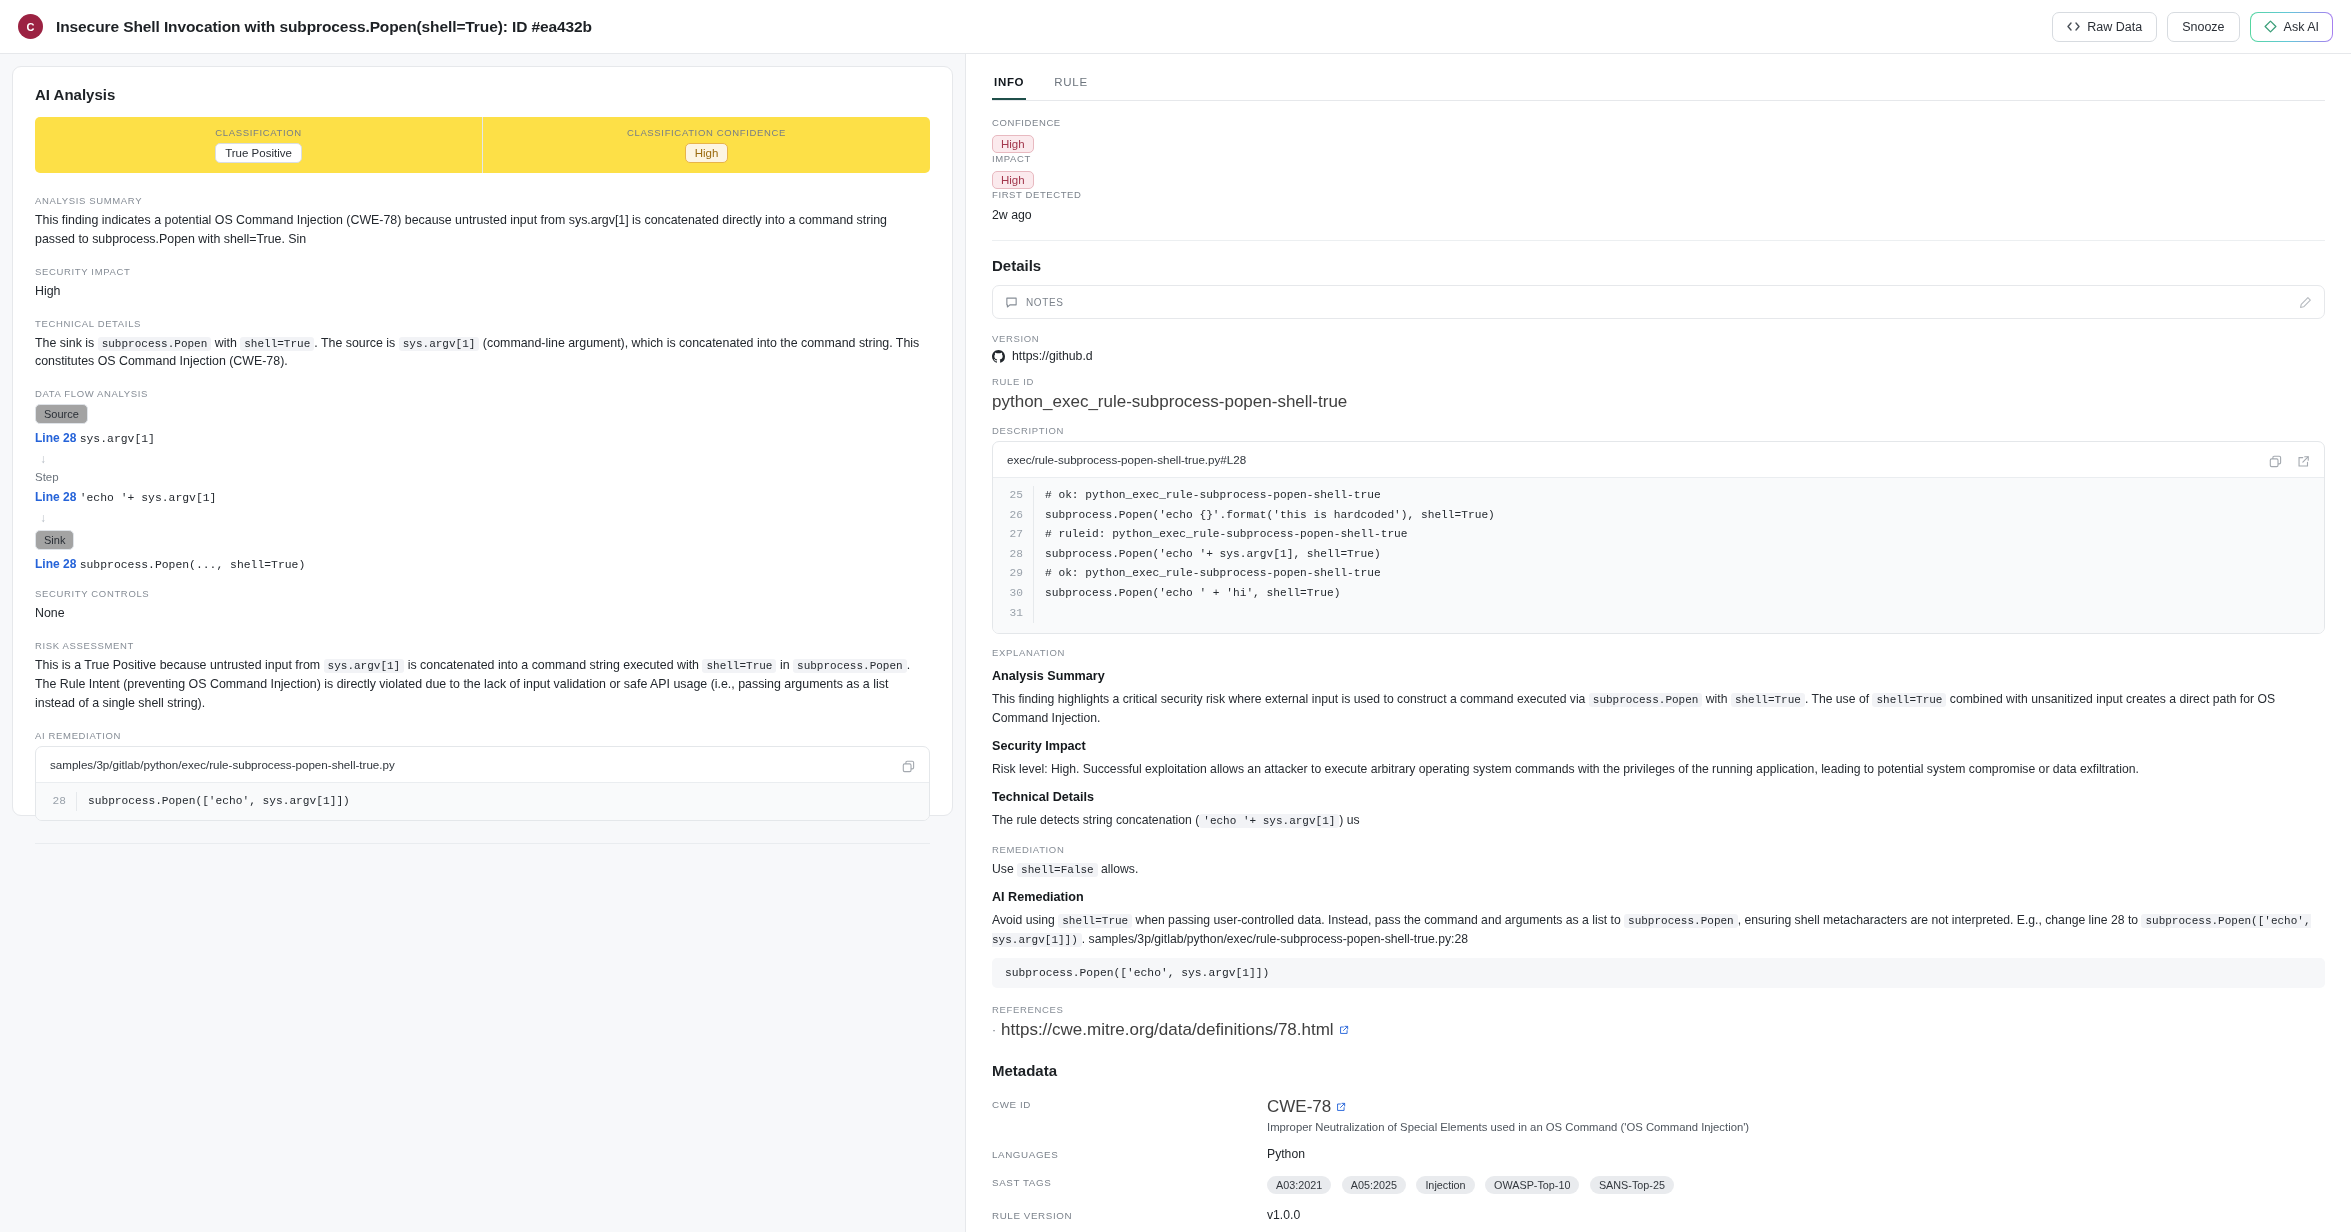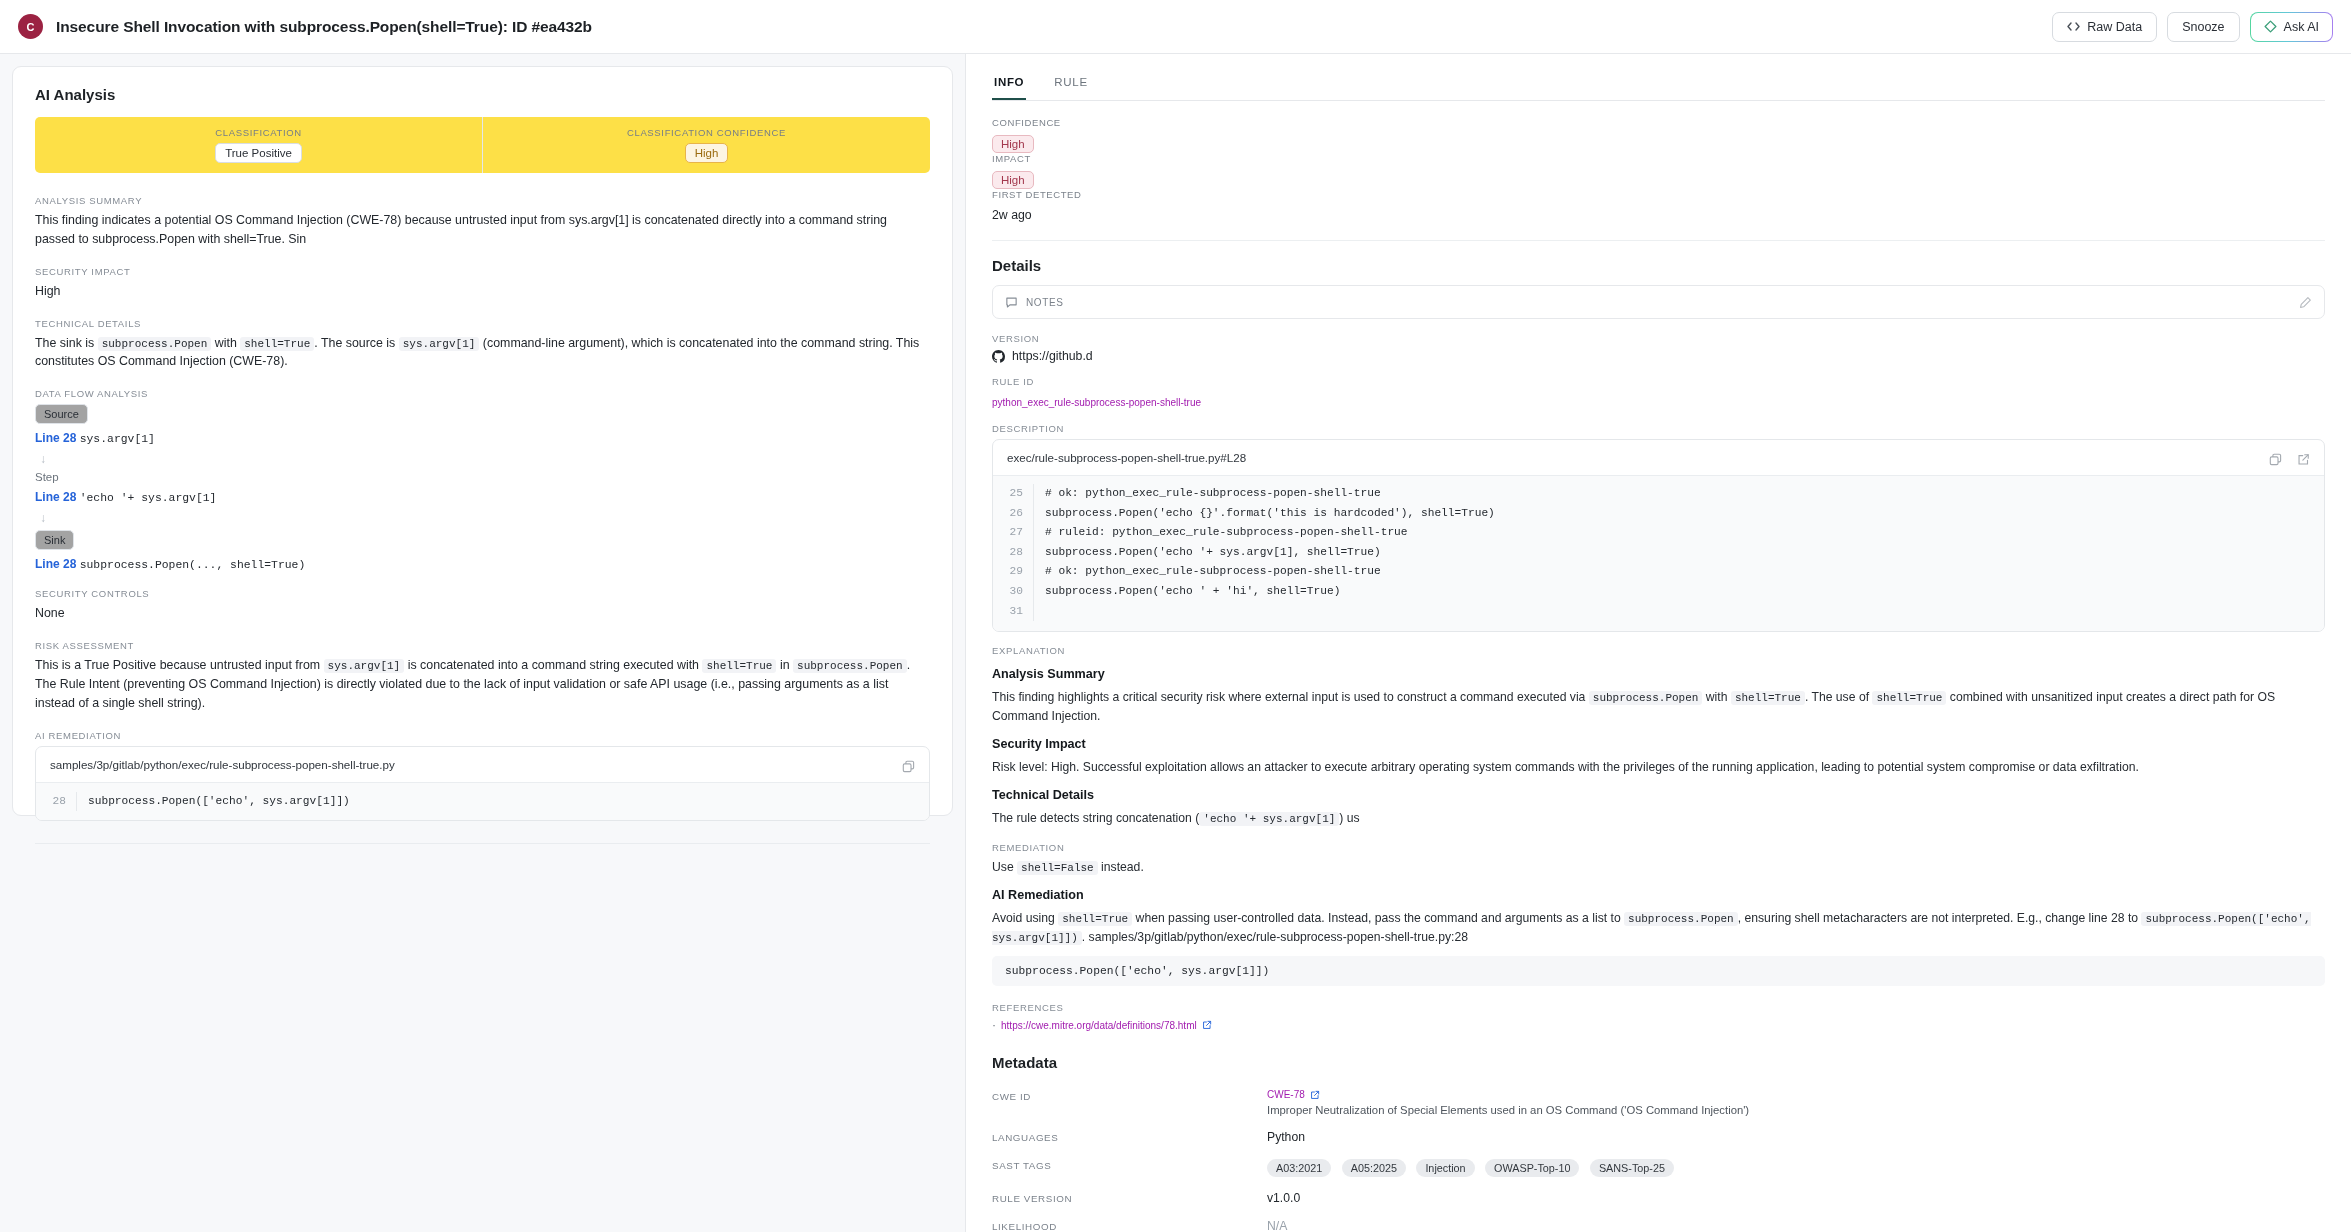--- a/index.html
+++ b/index.html
@@ -142,21 +142,21 @@
   #notes-bar {
     border: 1px solid #e6e8eb; border-radius: 7px; height: 34px;
     display: flex; align-items: center; padding: 0 12px; gap: 8px;
     font-size: 10px; letter-spacing: .6px; color: #7b828b; margin-bottom: 14px;
   }
   #notes-bar .edit { margin-left: auto; opacity: .6; cursor: pointer; }
 
   .r-block { margin-bottom: 13px; }
   .r-label { font-size: 9.5px; letter-spacing: .65px; color: #868d96; margin-bottom: 5px; }
   .r-val { font-size: 12.3px; color: #22272c; display: flex; align-items: center; gap: 7px; }
-  .link { color: #a21caf; text-decoration: none; font-size: 10px; cursor: pointer; }
+  .link { color: #404040; text-decoration: none; font-size: 17px; cursor: pointer; }
 
   .desc-card { border: 1px solid #e4e7ea; border-radius: 7px; overflow: hidden; position: relative; }
   .desc-head { padding: 11px 14px; font-size: 11.6px; color: #30363d; border-bottom: 1px solid #eaedf0; }
   .desc-body { background: #f9fafb; padding: 8px 0 10px 0; }
 
   .expl-h { font-size: 12.6px; font-weight: 600; margin: 11px 0 7px 0; color: #14181c; }
   .expl-p { font-size: 12.2px; line-height: 1.56; color: #272c32; margin-bottom: 4px; }
   .snippet {
     background: #f6f7f9; border-radius: 5px; padding: 9px 13px; margin: 9px 0 0 0;
     font-family: "Liberation Mono", monospace; font-size: 11.3px; color: #24292f;
@@ -437,21 +437,21 @@
       <div class="expl-p">
         <span>The rule detects string concatenation (</span><code class="inl">'echo '+ sys.argv[1]</code><span>) us</span>
       </div>
     </div>
 
     <div class="r-block">
       <div class="r-label">REMEDIATION</div>
       <div class="expl-p">
         <span>Use</span>
         <code class="inl">shell=False</code>
-        <span>instead.</span>
+        <span>allows.</span>
       </div>
 
       <div class="expl-h">AI Remediation</div>
       <div class="expl-p">
         <span>Avoid using</span>
         <code class="inl">shell=True</code>
         <span>when passing user-controlled data. Instead, pass the command and arguments as a list to</span>
         <code class="inl">subprocess.Popen</code><span>, ensuring shell metacharacters are not interpreted. E.g., change line 28 to</span>
         <code class="inl">subprocess.Popen(['echo', sys.argv[1]])</code><span>. samples/3p/gitlab/python/exec/rule-subprocess-popen-shell-true.py:28</span>
       </div>

